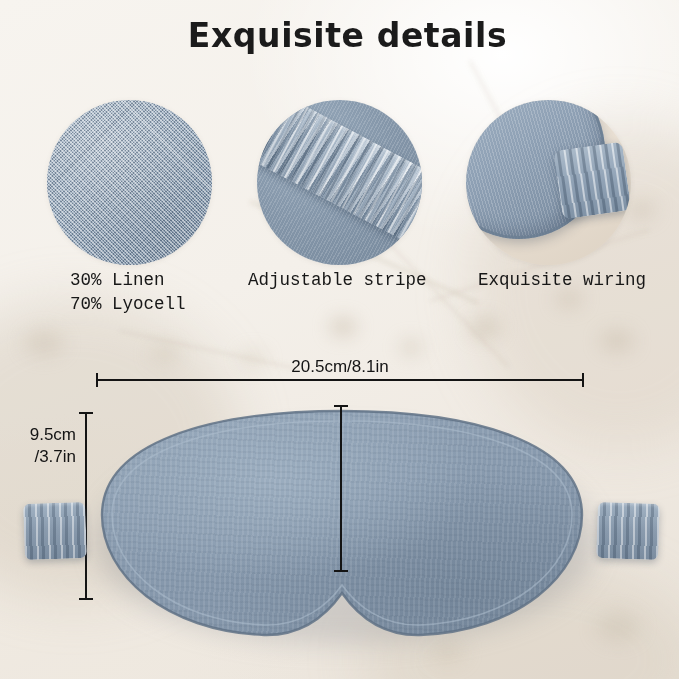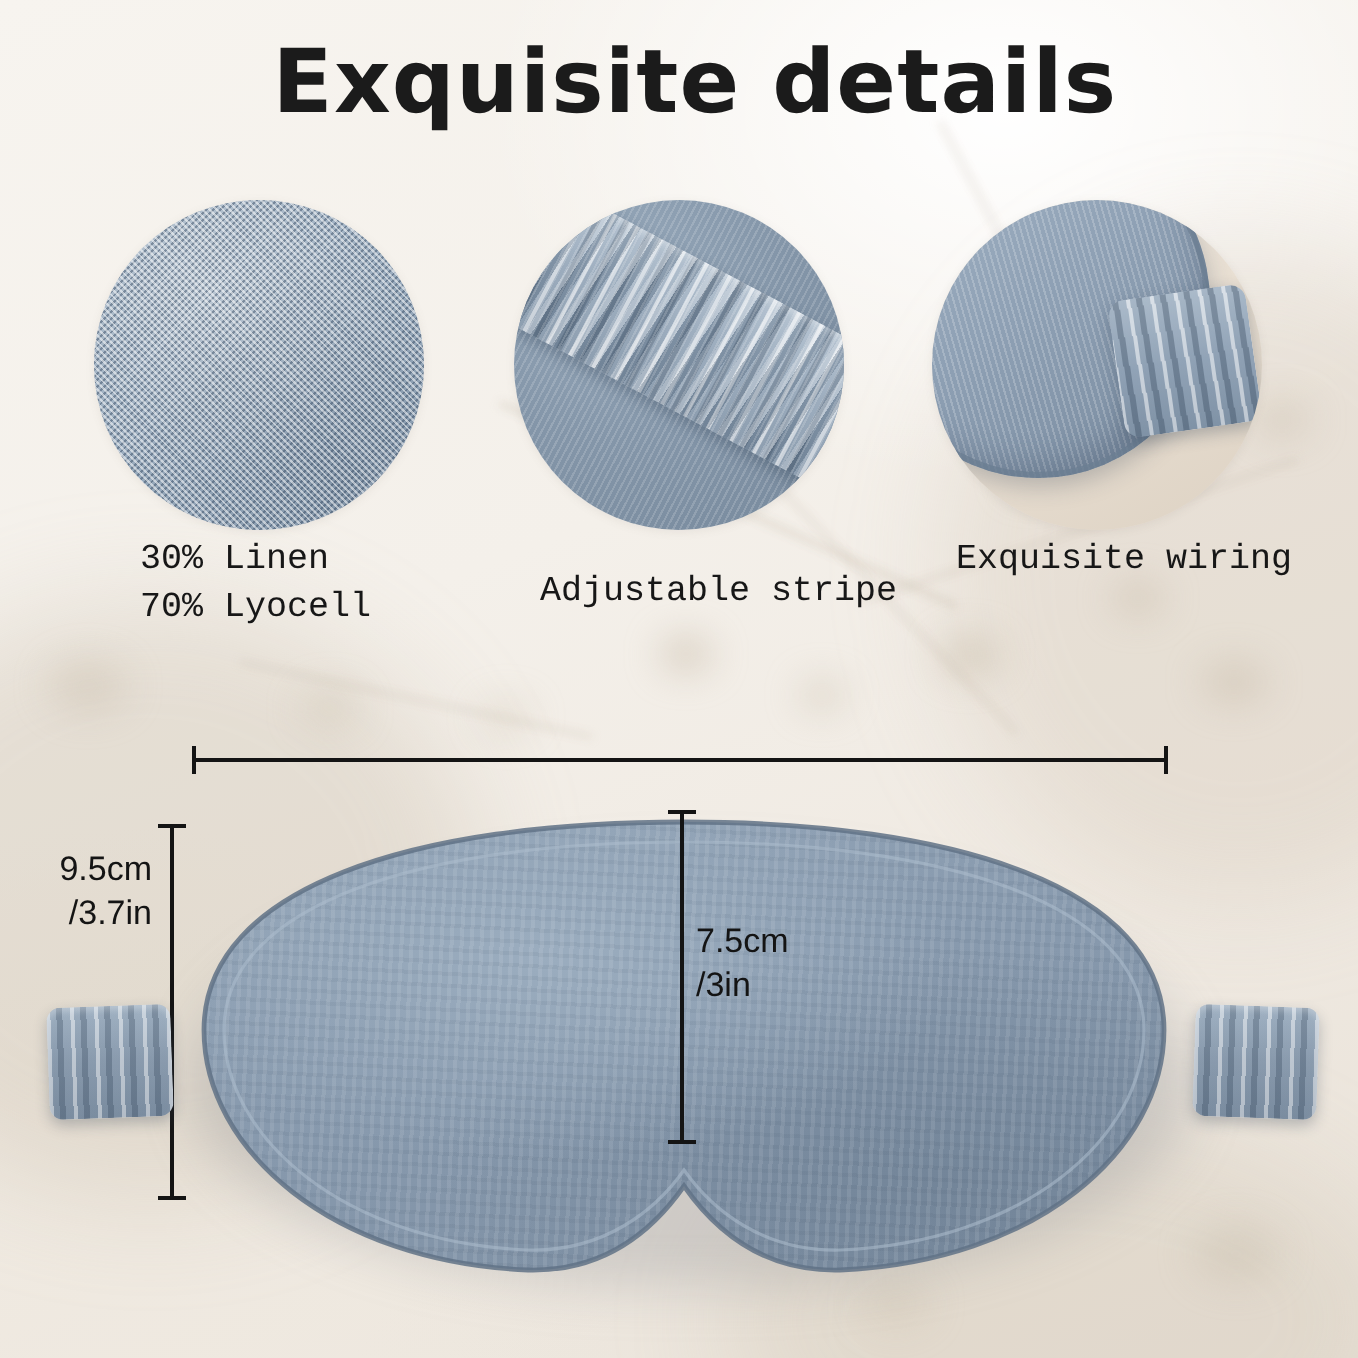--- a/index.html
+++ b/index.html
@@ -46,21 +46,21 @@
     border-radius: 50%;
   }
 
   
   .title {
     position: absolute;
     left: 16px;
     right: 0;
     top: 16px;
     text-align: center;
-    font-size: 44px;
+    font-size: 33px;
     font-weight: 700;
     letter-spacing: 0.6px;
     color: #1b1b1b;
     font-family: "DejaVu Sans", sans-serif;
   }
 
   
   .circle {
     position: absolute;
     border-radius: 50%;
@@ -321,35 +321,36 @@
     <div class="weave"></div>
   </div>
   <div class="caption" style="left:70px; top:268px; width:200px;">30% Linen
 70% Lyocell</div>
 
   <div class="circle" style="left:257px; top:100px; width:165px; height:165px;">
     <div class="c2bg">
       <div class="c2strap"></div>
     </div>
   </div>
-  <div class="caption" style="left:270px; top:268px; width:220px;margin-top:16px;">Adjustable stripe</div>
+  <div class="caption" style="left:248px; top:268px; width:220px;">Adjustable stripe</div>
 
   <div class="circle" style="left:466px; top:100px; width:165px; height:165px;">
     <div class="c3bg">
       <div class="c3panel"></div>
       <div class="c3rim"></div>
       <div class="c3band"></div>
     </div>
   </div>
   <div class="caption" style="left:478px; top:268px; width:220px;">Exquisite wiring</div>
 
   <div class="dimline-h" style="left:96px; top:379px; width:488px;">
     <span class="cap left"></span>
     <span class="cap right"></span>
   </div>
+  <div class="dimlabel center" style="left:240px; top:356px; width:200px;">20.5cm/8.1in</div>
 
   <div class="dimline-v" style="left:85px; top:412px; height:188px;">
     <span class="cap top"></span>
     <span class="cap bottom"></span>
   </div>
   <div class="dimlabel right" style="left:-4px; top:424px; width:80px;">9.5cm
 /3.7in</div>
 
   <div id="mask-wrap">
     <div class="mask-shadow"></div>
@@ -361,16 +362,14 @@
         <path d="M 14 108 C 14 36 120 4 254 4 C 388 4 494 36 494 108 C 494 168 430 224 332 228 C 292 229 268 206 254 186 C 240 206 216 229 176 228 C 78 224 14 168 14 108 Z"></path>
         <path class="inner" d="M 24 108 C 24 44 126 14 254 14 C 382 14 484 44 484 108 C 484 162 424 214 332 218 C 294 219 268 198 254 178 C 240 198 214 219 176 218 C 84 214 24 162 24 108 Z"></path>
       </svg>
     </div>
   </div>
 
   <div class="dimline-v" style="left:340px; top:405px; height:167px;">
     <span class="cap top"></span>
     <span class="cap bottom"></span>
   </div>
-  <div class="dimlabel" style="left:348px; top:460px; width:90px;">7.5cm
-/3in</div>
 
 </div>
 
 </body></html>

